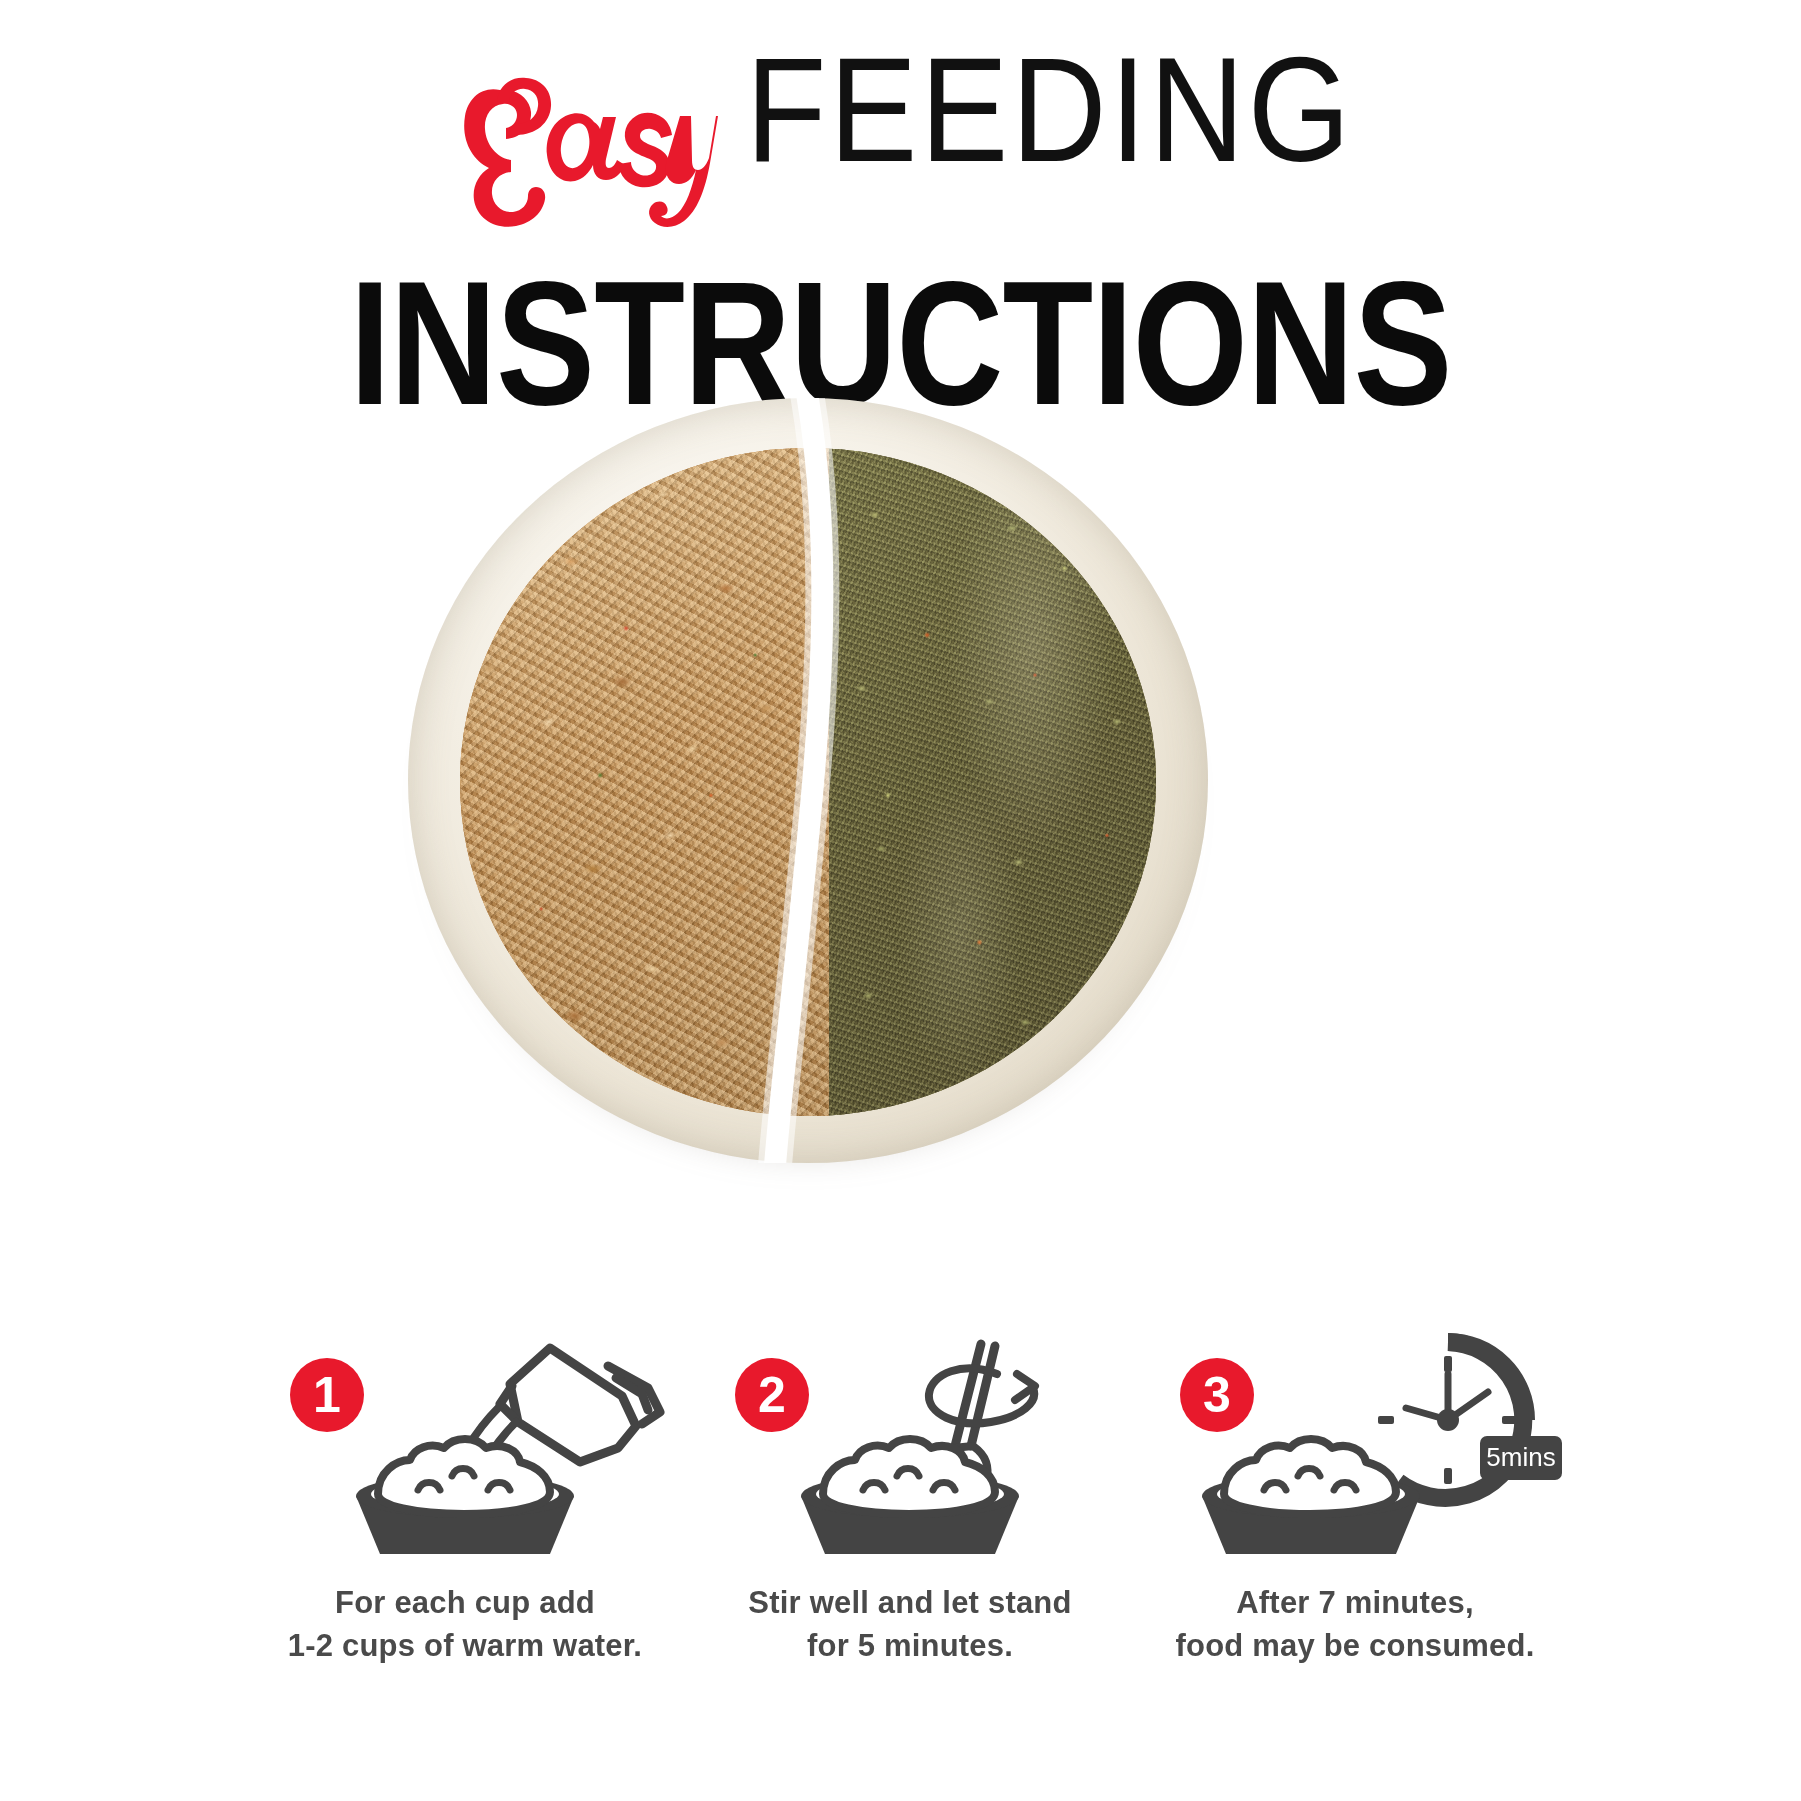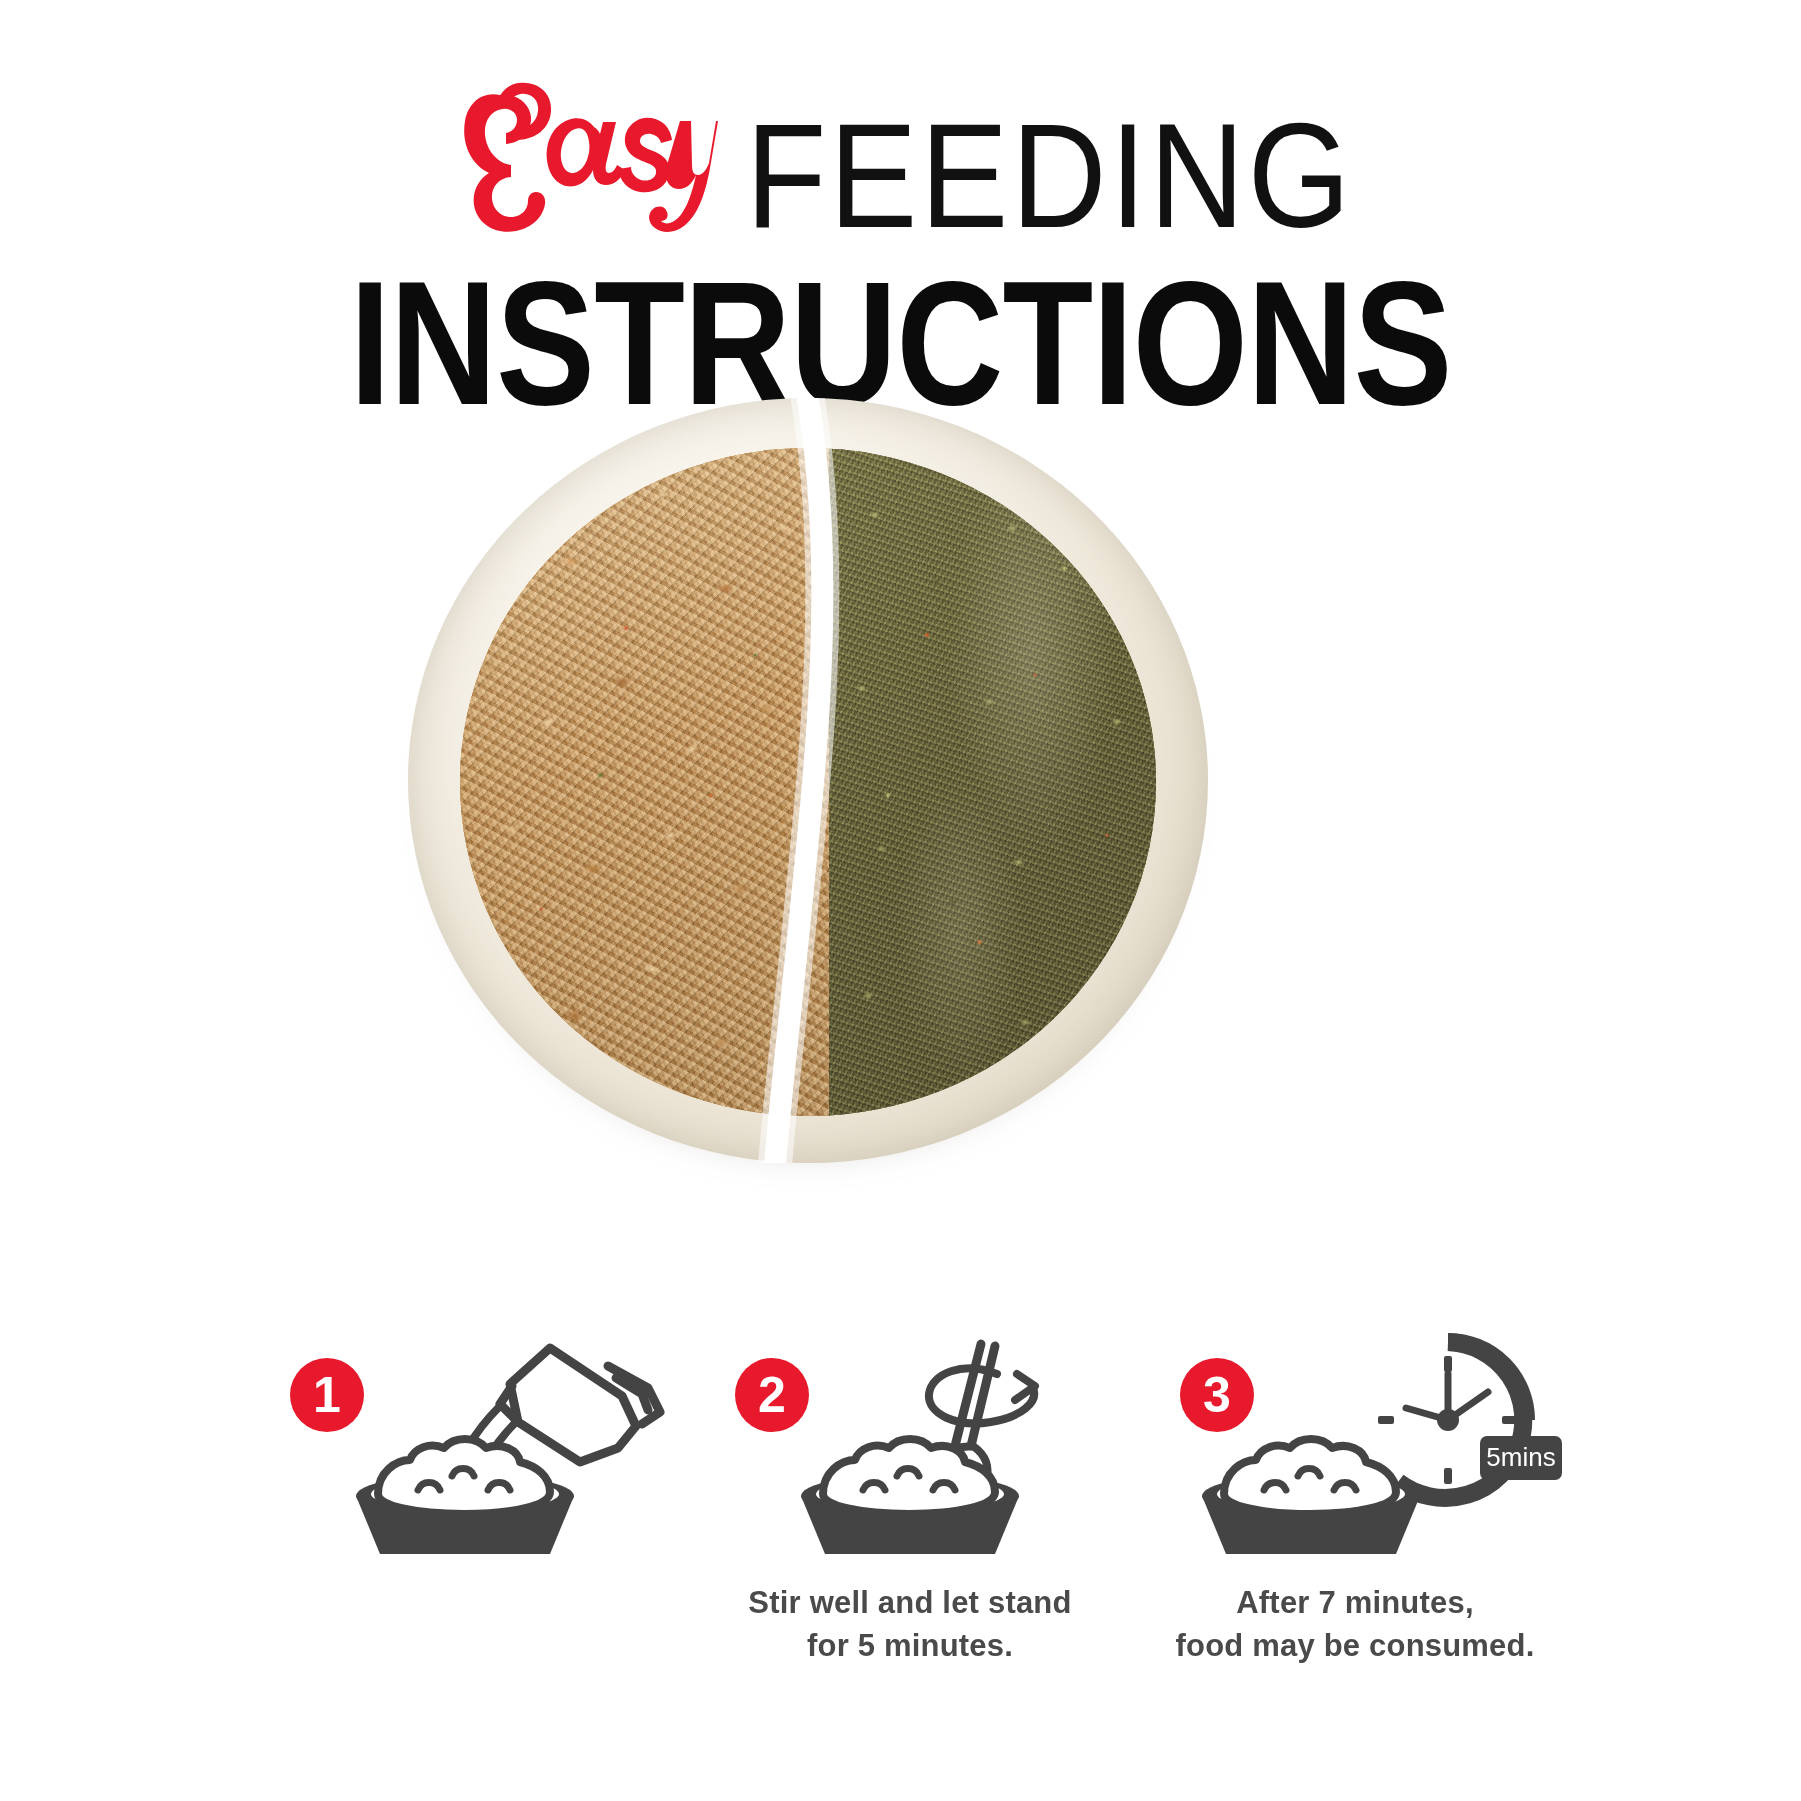--- a/index.html
+++ b/index.html
@@ -22,21 +22,20 @@
   
   .header {
     position: absolute;
     left: 0;
     top: 60px;
     width: 1801px;
     text-align: center;
   }
   .title-row-1 {
     display: flex;
-    align-items: flex-end;
     justify-content: center;
     gap: 28px;
     height: 180px;
   }
   .easy-script {
     position: relative;
     width: 270px;
     height: 175px;
     flex: 0 0 auto;
   }
@@ -343,20 +342,22 @@
             <path d="M128 164 C128 142 146 130 160 130 C164 118 180 112 194 118
                      C204 106 226 106 236 118 C252 112 268 120 270 132
                      C286 136 300 146 300 162 C300 176 262 184 214 184
                      C166 184 128 176 128 164 Z" fill="#ffffff" stroke="#444444" stroke-width="8" stroke-linejoin="round"></path>
             <path d="M168 160 C172 150 186 150 190 160" fill="none" stroke="#444444" stroke-width="7" stroke-linecap="round"></path>
             <path d="M202 146 C206 136 220 136 224 146" fill="none" stroke="#444444" stroke-width="7" stroke-linecap="round"></path>
             <path d="M238 160 C242 150 256 150 260 160" fill="none" stroke="#444444" stroke-width="7" stroke-linecap="round"></path>
           </g>
         </svg>
       </div>
+      <div class="step-caption">For each cup add
+1-2 cups of warm water.</div>
     </div>
 
     <div class="step">
       <div class="step-art">
         <div class="step-badge" style="left:40px; top:28px;">2</div>
 
         <svg width="430" height="230" viewBox="0 0 430 230" xmlns="http://www.w3.org/2000/svg" aria-hidden="true">
           <g fill="none" stroke="#444444" stroke-linecap="round" stroke-linejoin="round">
 
             <path d="M286 14 L260 116" stroke-width="9"></path>

